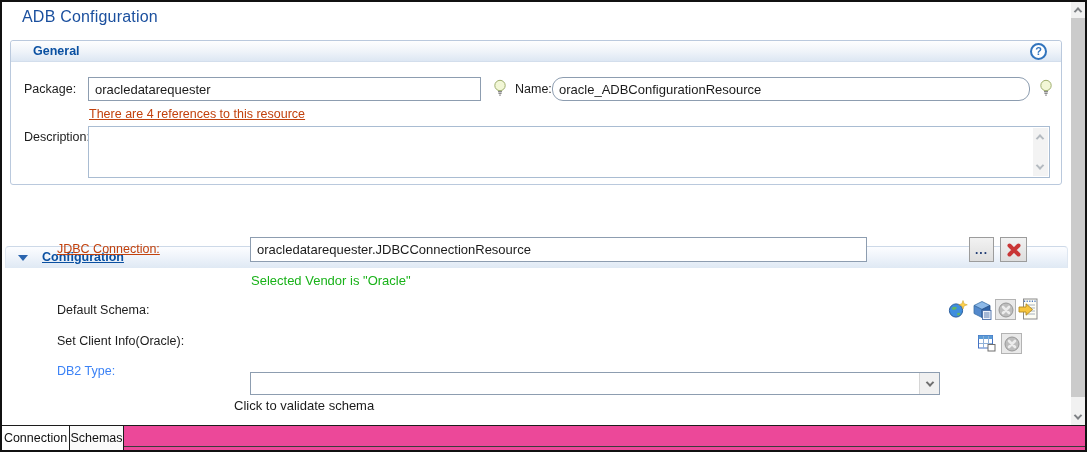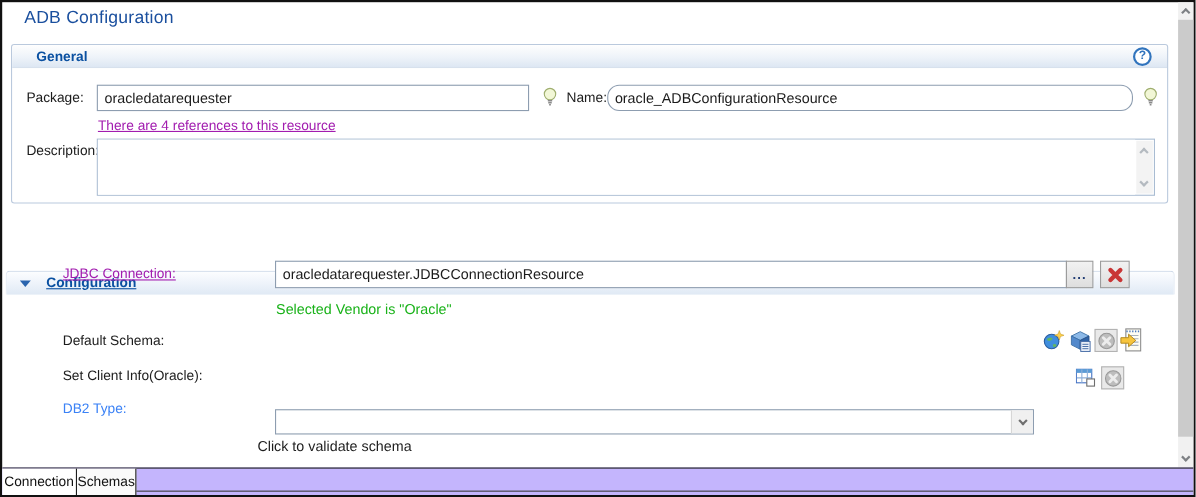--- a/index.html
+++ b/index.html
@@ -31,21 +31,21 @@
   .sectionbar {
     height:22px; border-top:1px solid #cdd9e8; border-left:1px solid #dfe7f1;
     border-right:1px solid #dfe7f1; border-radius:4px 4px 0 0;
     background:linear-gradient(180deg,#fcfdff 0%,#eef3fa 50%,#dfe9f4 100%);
     position:relative;
   }
   .tri-down {
     width:0; height:0; border-left:5px solid transparent; border-right:5px solid transparent;
     border-top:6px solid #2a64ae;
   }
-  .link { font-size:12.5px; color:#a21caf; text-decoration:underline; cursor:pointer; white-space:nowrap; }
+  .link { font-size:12.5px; color:#c2410c; text-decoration:underline; cursor:pointer; white-space:nowrap; }
   .status-green { font-size:13px; color:#19b219; white-space:nowrap; }
   .helpicon {
     width:17px; height:17px; border:2px solid #3174bd; border-radius:50%;
     color:#3174bd; font-size:11px; font-weight:bold; text-align:center; line-height:13px;
     background:#fff;
   }
   .toolbtn {
     border:1px solid #9c9c9c; background:linear-gradient(180deg,#f2f2f2,#dedede);
     display:flex; align-items:center; justify-content:center; cursor:pointer;
   }
@@ -82,21 +82,21 @@
     position:absolute; left:0; top:0; bottom:0; right:17px; border:0; resize:none; outline:none;
     font-family:"Liberation Sans", sans-serif; font-size:13px; padding:3px 6px;
   }
   .mini-sb {
     position:absolute; top:1px; bottom:1px; right:1px; width:15px; background:#f3f3f3;
   }
   .mini-sb .chev { position:absolute; left:4px; border-color:#b4bac0; }
   .vscroll { background:#f1f1f1; }
   .vscroll .thumb { position:absolute; left:0; right:0; background:#cbcbcb; }
   .vscroll .chev { position:absolute; left:4px; border-color:#7d8084; }
-  .tabbar { border-top:1px solid #1c1c1c; background:#c4b5fd; }
+  .tabbar { border-top:1px solid #1c1c1c; background:#ec4899; }
   .tab {
     position:absolute; top:0; bottom:0; display:flex; align-items:center; justify-content:center;
     font-size:12.5px; color:#111; border-right:1px solid #1c1c1c; cursor:pointer;
   }
   .tab.active { background:#ffffff; }
   .tab.inactive { background:#fafafa; }
   svg { display:block; }
 </style>
 </head>
 <body>
@@ -141,21 +141,21 @@
       <span class="chev down" style="bottom:6px;"></span>
     </div>
   </div>
 
   <div class="abs sectionbar" style="left:3px; top:192px; width:1063px;">
     <span class="abs tri-down" style="left:12px; top:8px;"></span>
     <span class="txt" style="left:36px;text-decoration:underline;">Configuration</span>
   </div>
 
   <div class="abs link" style="left:55px; top:240px;">JDBC Connection:</div>
-  <input class="abs inp" style="left: 248px; top: 235px; width: 720px; height: 25px;" value="oracledatarequester.JDBCConnectionResource">
+  <input class="abs inp" style="left: 248px; top: 235px; width: 617px; height: 25px;" value="oracledatarequester.JDBCConnectionResource">
   <div class="abs toolbtn" style="left:967px; top:235px; width:25px; height:25px;">
     <span class="dots">...</span>
   </div>
   <div class="abs toolbtn" style="left:998px; top:235px; width:27px; height:25px;">
     <span>
       <svg width="16" height="16" viewBox="0 0 16 16">
         <path d="M3.5 3.5 L12.5 12.5 M12.5 3.5 L3.5 12.5" stroke="#c93535" stroke-width="4" stroke-linecap="round"></path>
       </svg>
     </span>
   </div>

